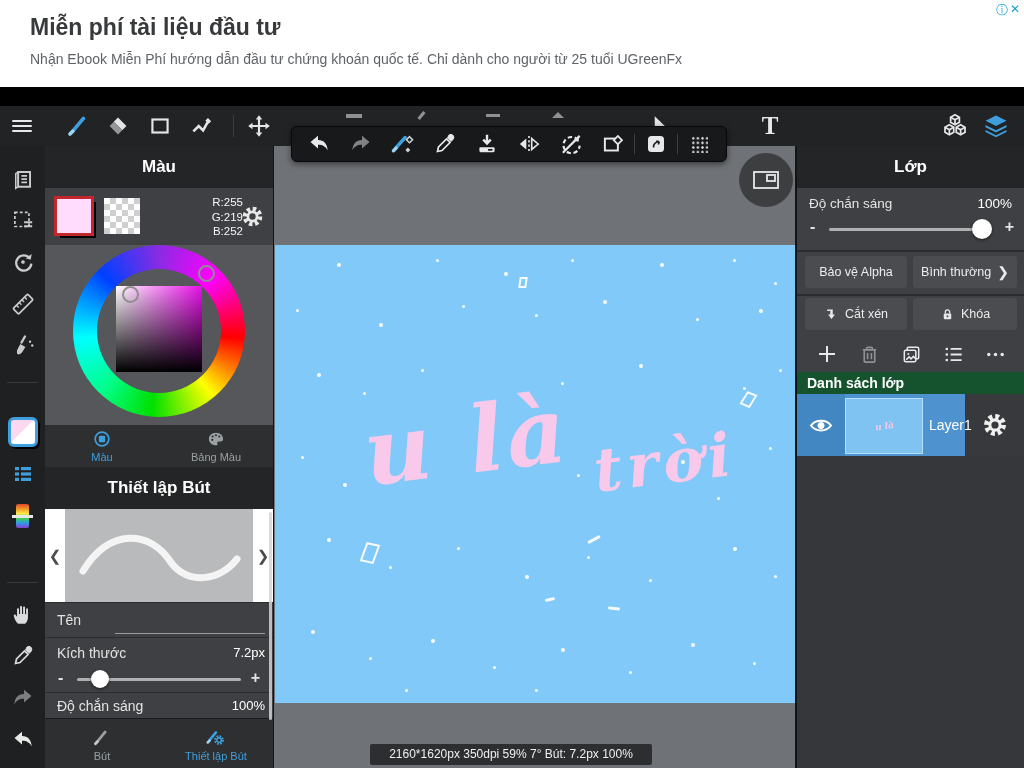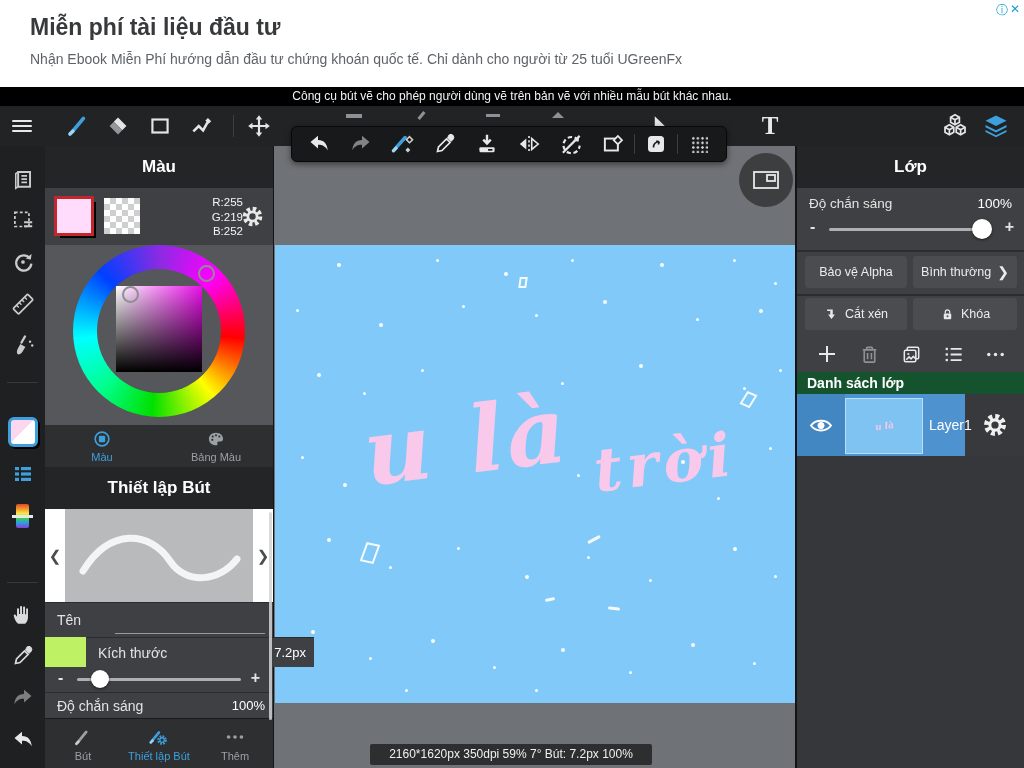--- a/index.html
+++ b/index.html
@@ -153,21 +153,20 @@
 
   <div class="abs ad">
     <div class="abs ad-badges">
       <span>ⓘ</span>
       <span>✕</span>
     </div>
     <div class="abs ad-title">Miễn phí tài liệu đầu tư</div>
     <div class="abs ad-desc">Nhận Ebook Miễn Phí hướng dẫn đầu tư chứng khoán quốc tế. Chỉ dành cho người từ 25 tuổi UGreenFx</div>
   </div>
 
-  <div class="abs notice">Công cụ bút vẽ cho phép người dùng vẽ trên bản vẽ với nhiều mẫu bút khác nhau.</div>
 
   <div class="abs topbar">
     <div class="tbtn hamburger" style="left:4px;">
       <div>
           <span></span>
           <span></span>
           <span></span>
         </div>
     </div>
     <div class="tbtn" style="left:60px;">
@@ -444,21 +443,21 @@
       </div>
       <div class="abs" style="right:0;top:0;width:20px;height:93px;display:flex;align-items:center;justify-content:center;color:#4a4c4e;font-size:15px;font-weight:bold;">❯</div>
     </div>
 
     <div class="abs" style="left:0;top:456px;width:228px;height:35px;background:#3e4043;border-top:1px solid #2a2c2e;box-sizing:border-box;">
       <span class="abs rowlabel" style="left:12px;top:9px;">Tên</span>
       <span class="abs rowvalue" style="right:8px;top:9px;margin-top:23px;">Eraser</span>
       <div class="abs" style="left:70px;right:8px;bottom:3px;height:1px;background:#9a9a9a;"></div>
     </div>
 
-    <div class="abs" style="left:0;top:491px;width:228px;height:30px;background:#3e4043;border-top:1px solid #2a2c2e;box-sizing:border-box;margin-left:41px;">
+    <div class="abs" style="left:0;top:491px;width:228px;height:30px;background:#3e4043;border-top:1px solid #2a2c2e;box-sizing:border-box;">
       <span class="abs rowlabel" style="left:12px;top:7px;">Kích thước</span>
       <span class="abs rowvalue" style="right:8px;top:7px;">7.2px</span>
     </div>
 
     <div class="abs" style="left:0;top:521px;width:228px;height:25px;background:#3e4043;">
       <span class="abs slider-minus" style="left:13px;top:2px;">-</span>
       <div class="track" style="left:32px;right:32px;top:11px;"></div>
       <div class="thumb" style="left:46px;top:3px;"></div>
       <span class="abs slider-plus" style="right:13px;top:2px;">+</span>
     </div>
@@ -478,28 +477,20 @@
       </div>
       <div class="tabcell">
         <svg width="22" height="22" viewBox="0 0 24 24">
           <path d="M4.5 16 L12 7" stroke="#3f9fdc" stroke-width="2.8" stroke-linecap="round"></path>
           <path d="M3 18 L5 16" stroke="#9fd4f5" stroke-width="2.8" stroke-linecap="round"></path>
           <g transform="translate(8.6,8.6) scale(0.56)" stroke="#3f9fdc">
               <use href="#gearshape"></use>
             </g>
         </svg>
         <span class="tablabel on">Thiết lập Bút</span>
-      </div>
-      <div class="tabcell">
-        <svg width="22" height="22" viewBox="0 0 24 24" fill="#9ba0a3">
-          <circle cx="5" cy="12" r="2"></circle>
-            <circle cx="12" cy="12" r="2"></circle>
-            <circle cx="19" cy="12" r="2"></circle>
-        </svg>
-        <span class="tablabel">Thêm</span>
       </div>
     </div>
     <div class="scrollstrip"></div>
   </div>
 
   <div class="abs canvasarea">
     <div class="paper" style="background: rgb(128, 201, 248);">
       <div class="abs" style="left:0;top:0;width:100%;height:100%;">
           <div class="mark-dot" style="left: 12%; top: 4%; height: 4px; width: 4px;"></div>
           <div class="mark-dot" style="left: 31%; top: 3%; height: 3px; width: 3px;"></div>

